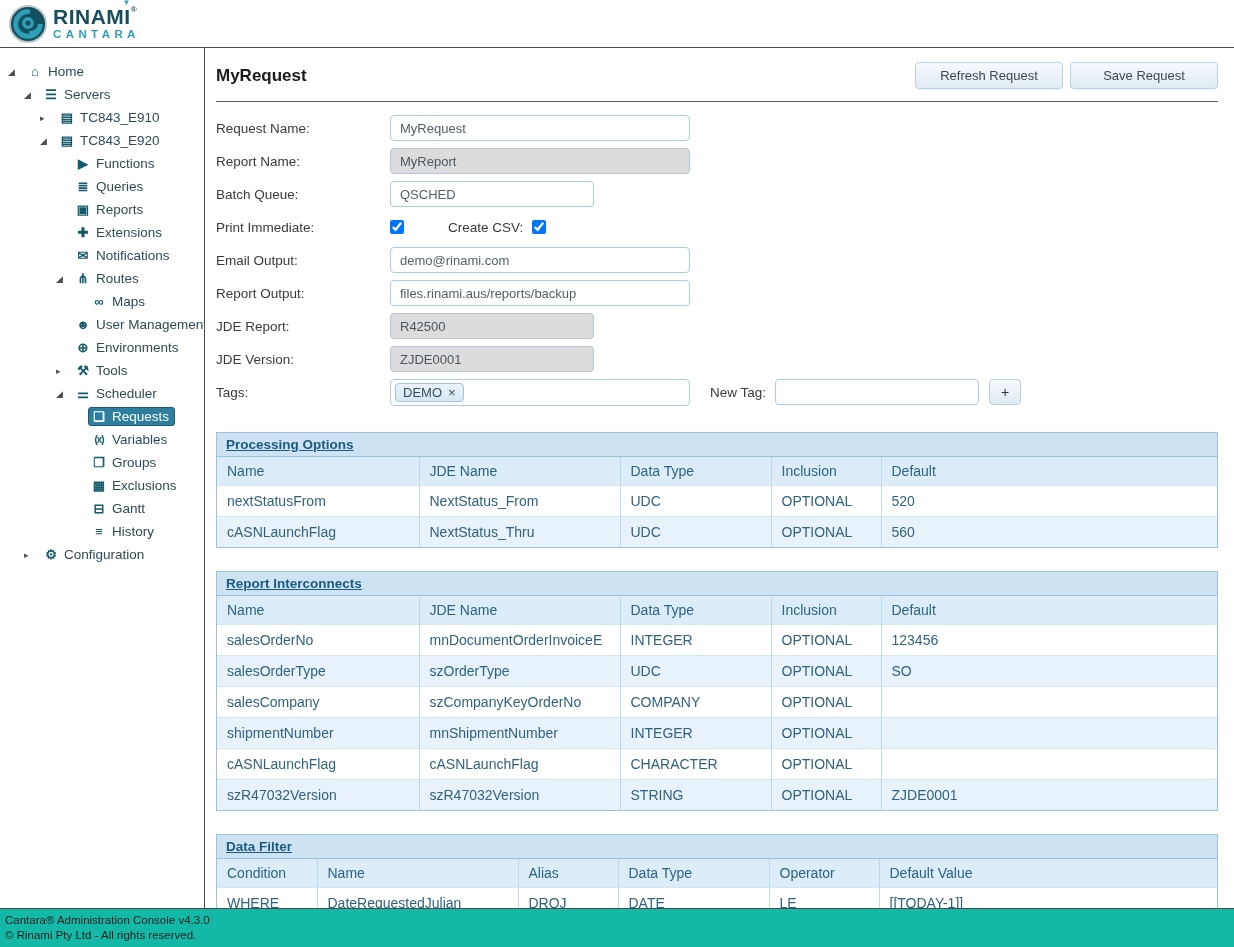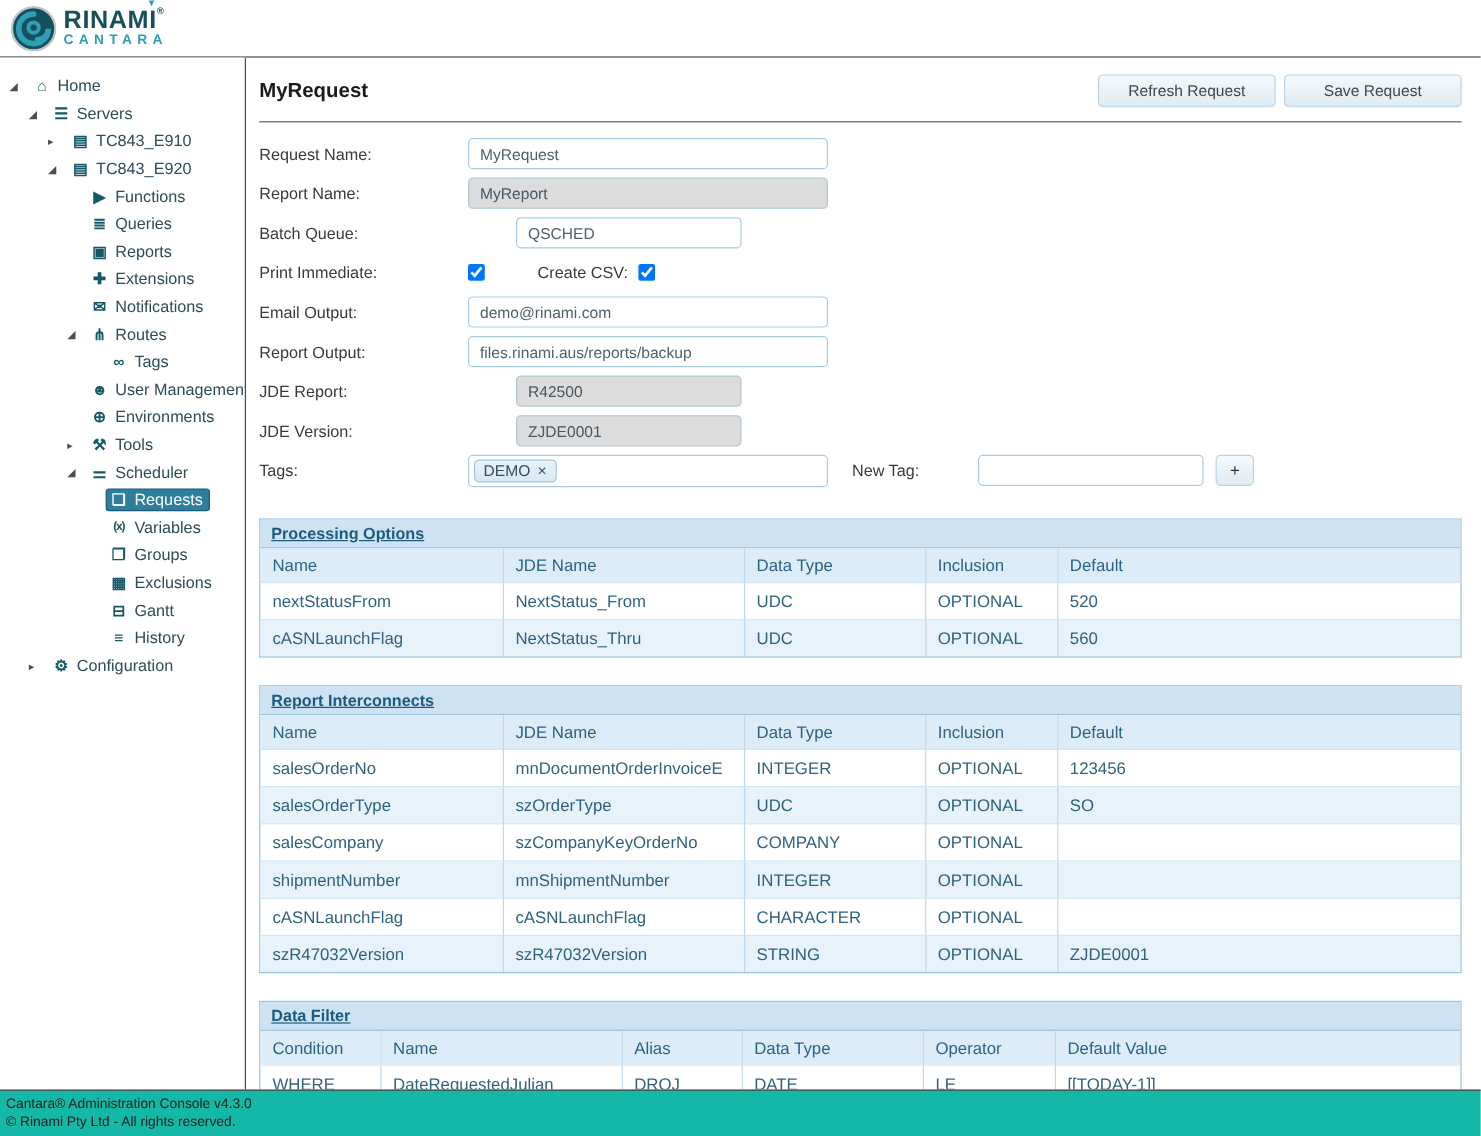--- a/index.html
+++ b/index.html
@@ -32,21 +32,21 @@
   .header-buttons { margin-left:auto; display:flex; gap:7px; }
   .btn { min-width:148px; height:27px; background:linear-gradient(#f5fafd,#e0ebf3); border:1px solid #b7d2e6;
          border-radius:4px; font-size:13px; color:#40474d; font-family:inherit; cursor:pointer; box-shadow:0 1px 1px rgba(0,0,0,.06); }
   .title-rule { border:none; border-top:1px solid #5e5e5e; margin:12px 0 13px 0; }
   
   .form-row { display:flex; align-items:center; margin-bottom:7px; height:26px; }
   .form-label { width:174px; flex:none; font-size:13.5px; color:#3a3a3a; }
   input.text { height:26px; border:1px solid #a9cbe2; border-radius:4px; padding:0 9px; font-size:13px;
                color:#4f616d; font-family:inherit; background:#fff; outline:none; }
   input.text:disabled { background:#dcdcdc; border-color:#b3c7d4; color:#4a5660; }
-  .w300 { width:300px; } .w180 { width:188px;margin-left:40px; }
+  .w300 { width:300px; } .w180 { width:204px; }
   input[type=checkbox] { width:14px; height:14px; margin:0; cursor:pointer; }
   .csv-label { margin-left:44px; margin-right:9px; font-size:13.5px; color:#3a3a3a; }
   .tags-input { width:300px; height:27px; border:1px solid #a9cbe2; border-radius:4px; background:#fff;
                 display:flex; align-items:center; padding:0 4px; gap:4px; }
   .chip { background:linear-gradient(#eaf3fa,#d6e8f4); border:1px solid #9fc3dd; border-radius:4px;
           padding:1px 7px; font-size:13px; color:#33505e; display:flex; align-items:center; gap:6px; }
   .chip .x { color:#4a4a4a; cursor:pointer; font-size:13px; }
   .newtag-label { margin-left:20px; margin-right:9px; font-size:13.5px; color:#3a3a3a; }
   .plus-btn { width:32px; height:26px; margin-left:10px; background:linear-gradient(#f5fafd,#dfeaf2);
               border:1px solid #b7d2e6; border-radius:4px; font-size:14px; color:#333; cursor:pointer; }
@@ -149,21 +149,21 @@
         <span class="tree-arrow">◢</span>
         <span class="node">
           <span class="tree-icon">⋔</span>
           <span class="tree-label">Routes</span>
         </span>
       </div>
       <div class="tree-row" style="padding-left: 72px;">
         <span class="tree-arrow"></span>
         <span class="node">
           <span class="tree-icon">∞</span>
-          <span class="tree-label">Tags</span>
+          <span class="tree-label">Maps</span>
         </span>
       </div>
       <div class="tree-row" style="padding-left: 56px;">
         <span class="tree-arrow"></span>
         <span class="node">
           <span class="tree-icon">☻</span>
           <span class="tree-label">User Management</span>
         </span>
       </div>
       <div class="tree-row" style="padding-left: 56px;">

